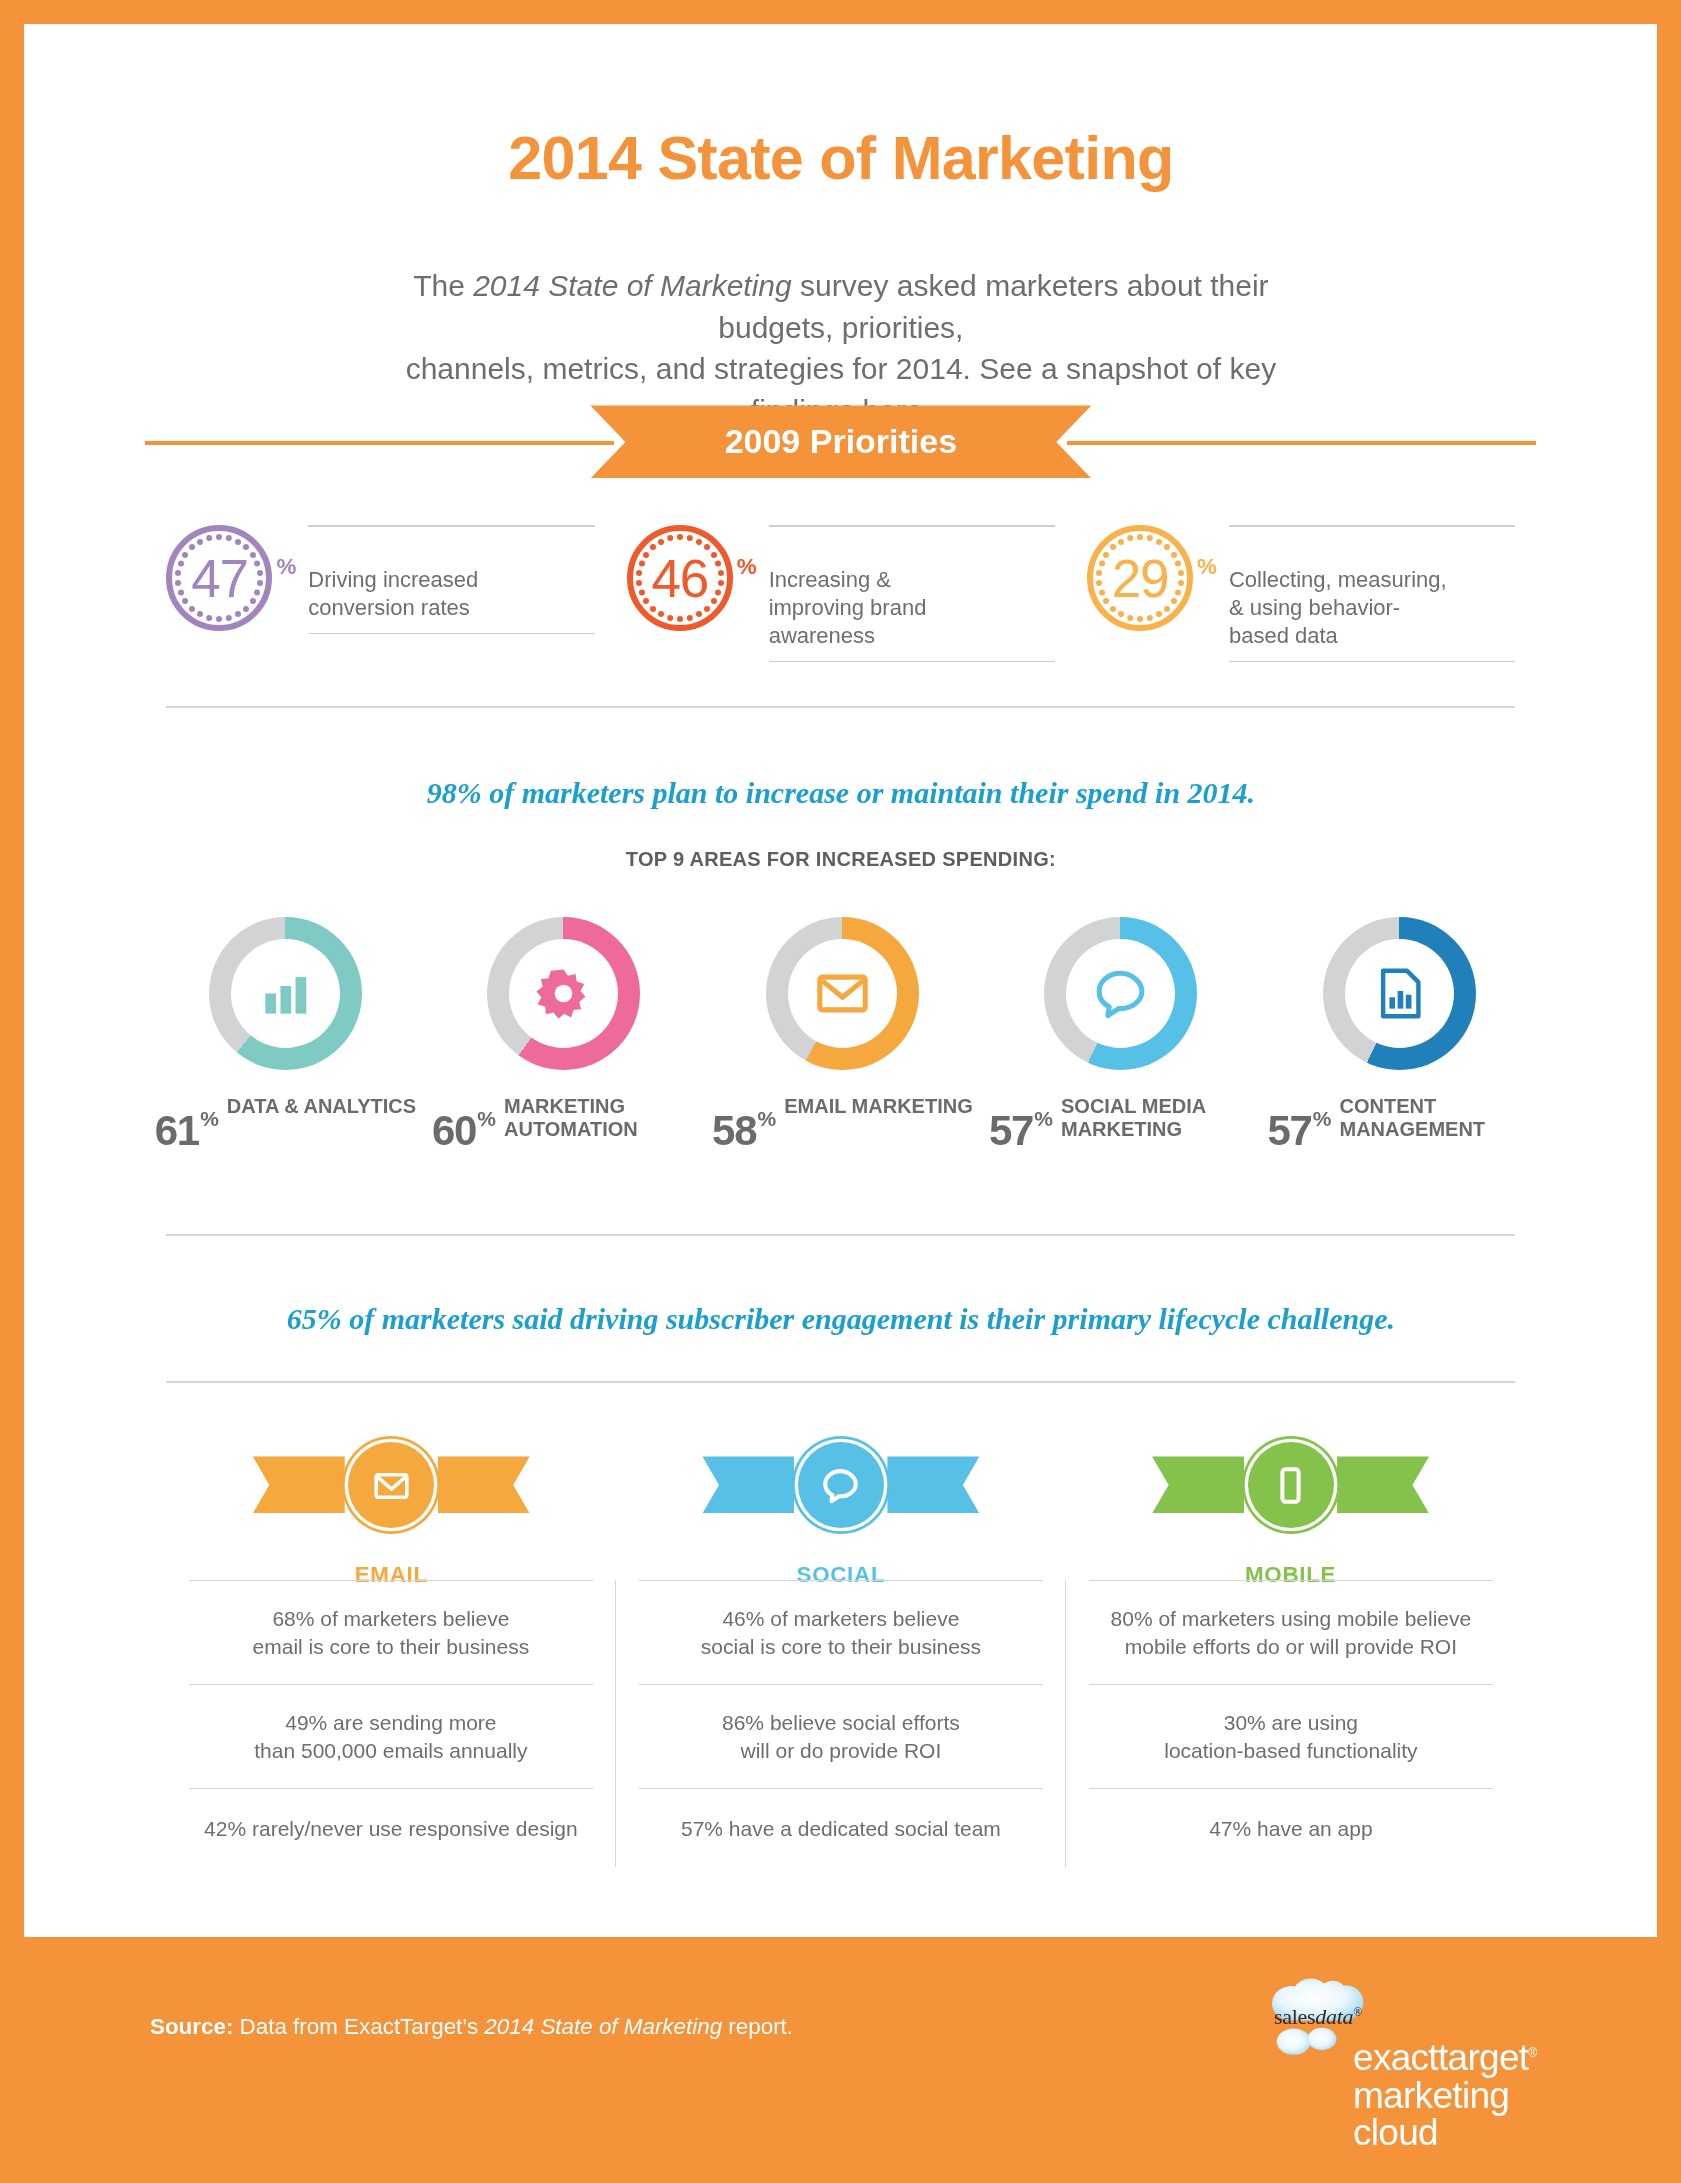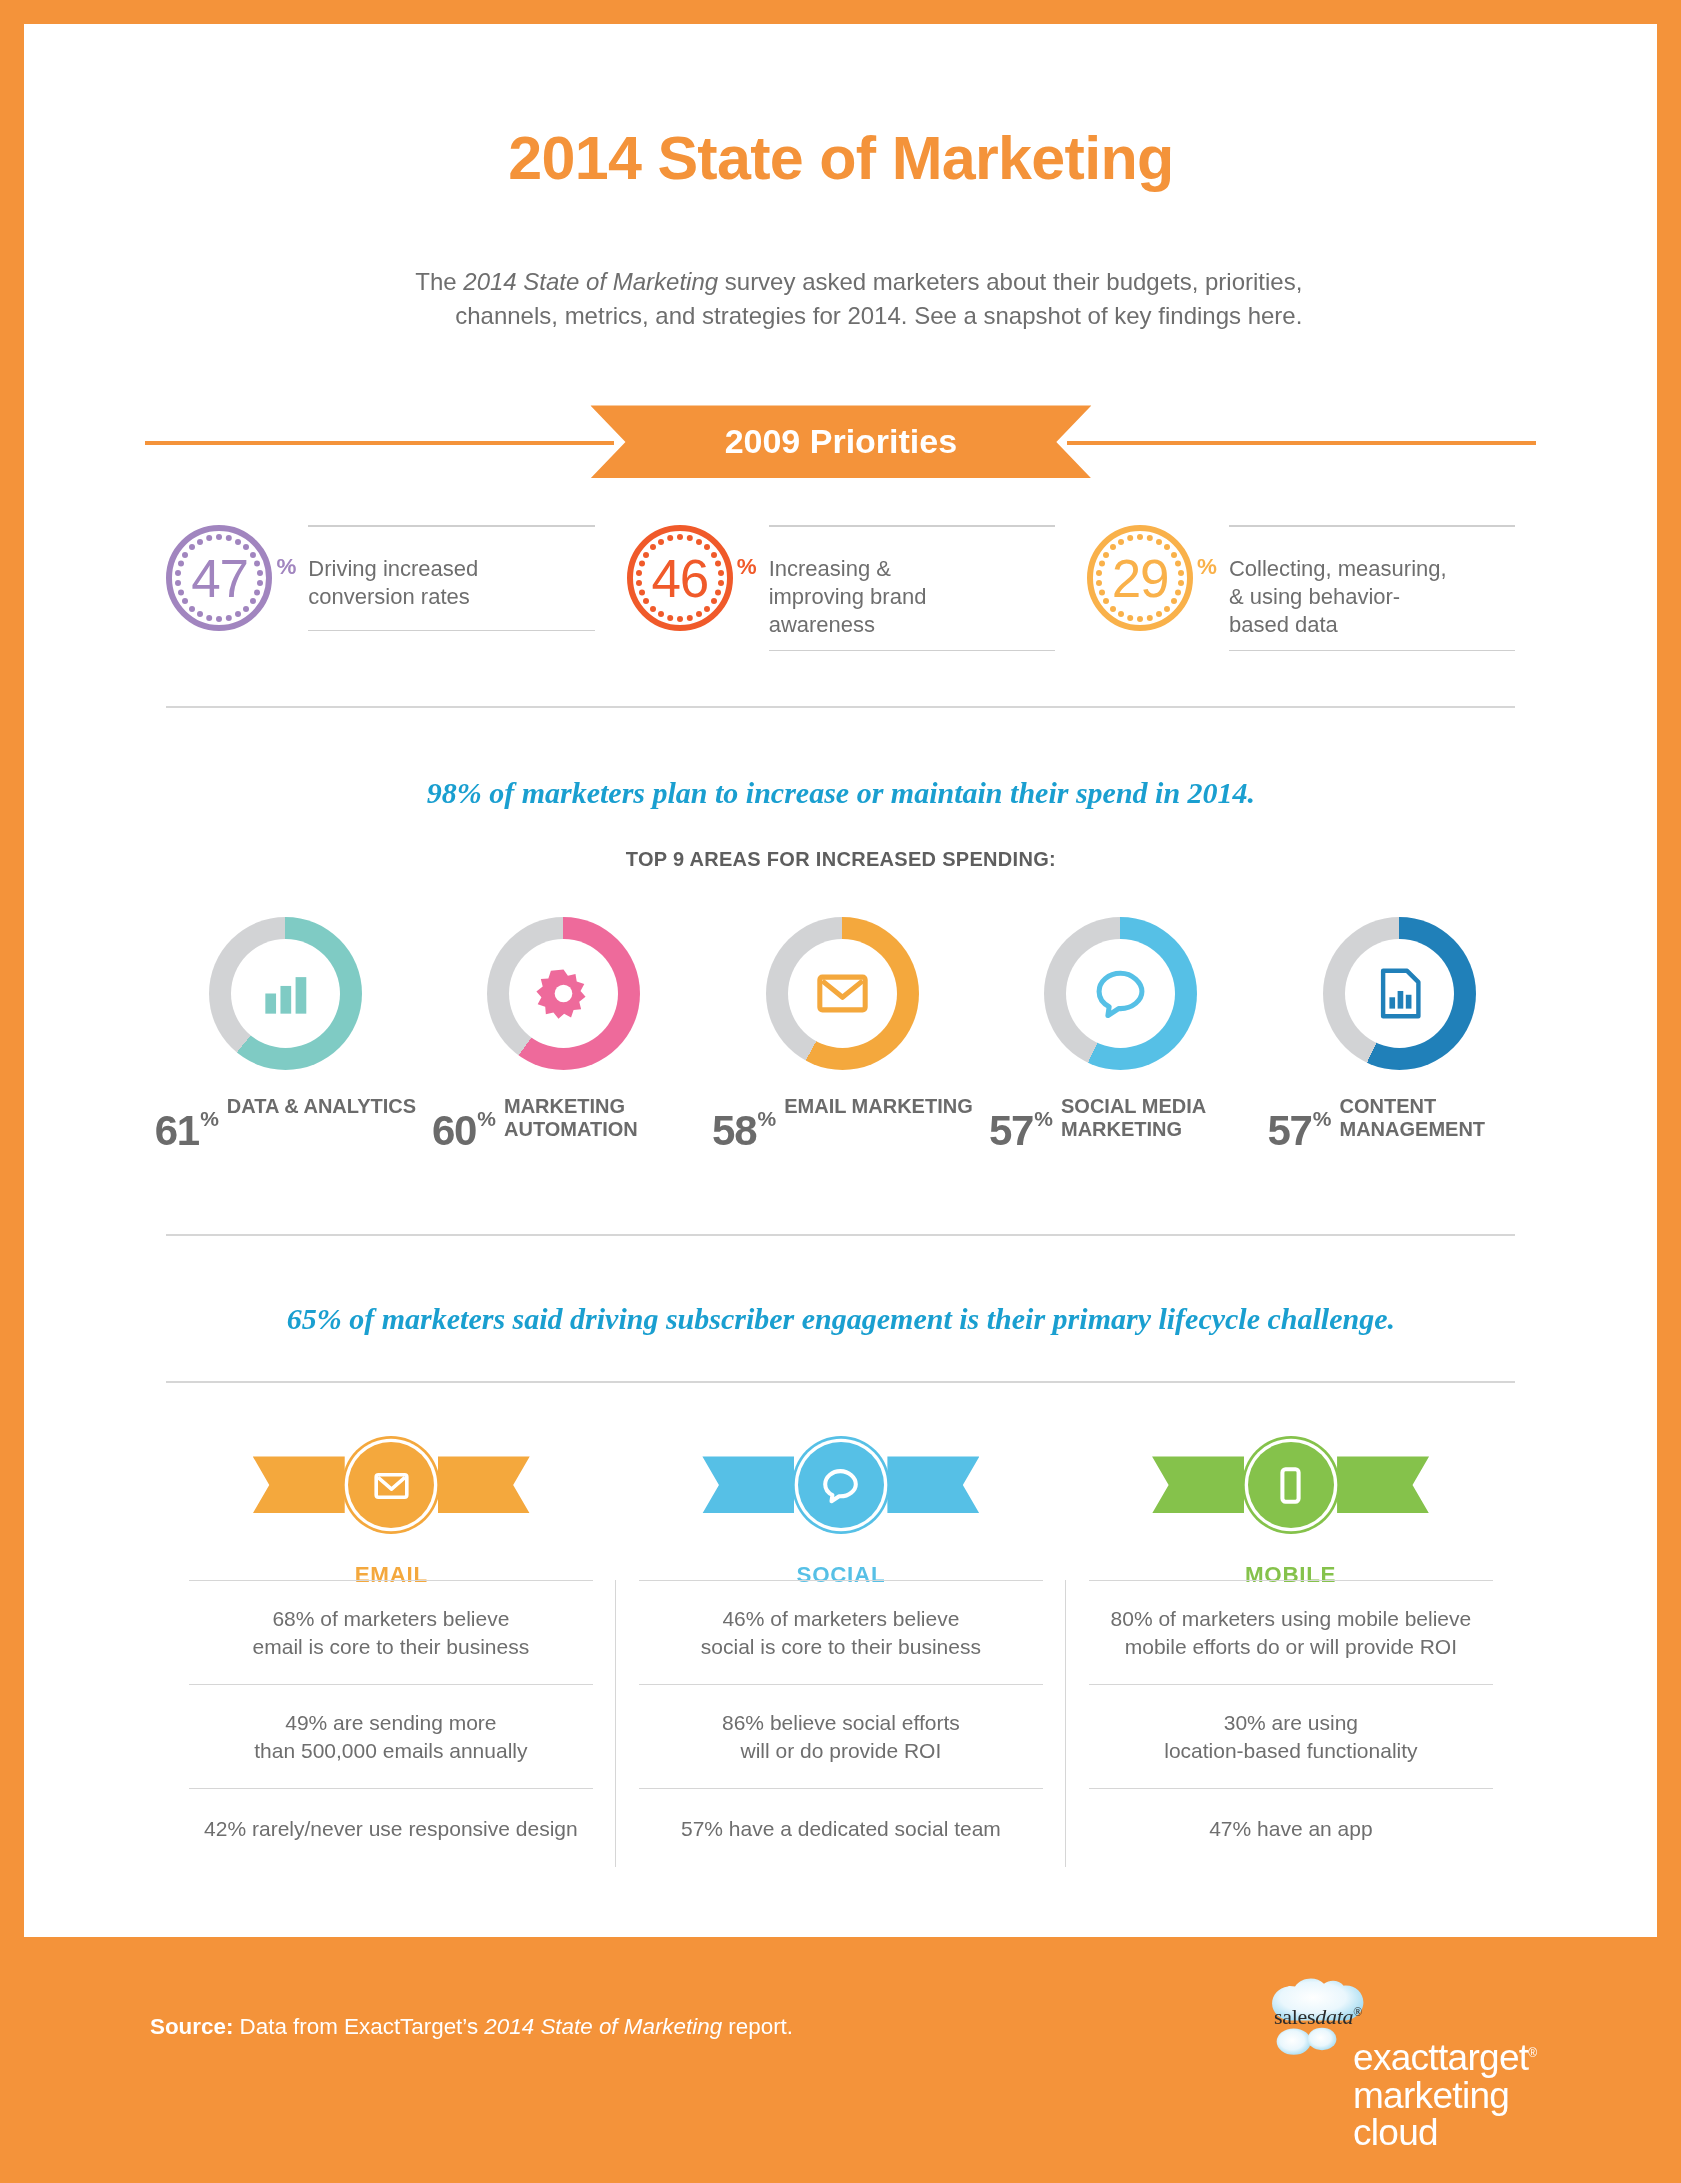--- a/index.html
+++ b/index.html
@@ -25,22 +25,22 @@
 
   
   .title {
     position: absolute; left: 0; top: 99px; width: 1633px;
     text-align: center;
     font-size: 61px; font-weight: bold; color: #F4933A;
     letter-spacing: -0.7px;
   }
   .subtitle {
     position: absolute; left: 355px; top: 241px; width: 923px;
-    text-align: right; color: #6E6E6E;
-    font-size: 24px; line-height: 1.38;
+    text-align: center; color: #6E6E6E;
+    font-size: 30px; line-height: 1.38;
   }
   .subtitle i { font-style: italic; }
 
   
   .banner-wrap {
     position: absolute; left: 0; top: 381px; width: 1633px; height: 73px;
   }
   .banner-rule {
     position: absolute; top: 36px; height: 3.3px; background: #F4933A;
   }
@@ -83,21 +83,21 @@
     display: flex; align-items: center; justify-content: center;
     font-size: 53px; font-weight: normal; color: var(--c);
     letter-spacing: -1.3px;
   }
   .pri-pct {
     font-size: 22.4px; font-weight: bold; color: var(--c);
     margin: 29px 0 0 4px; flex: 0 0 auto;
   }
   .pri-text-wrap {
     flex: 1; margin-left: 12px; position: relative;
-    padding: 20px 0 12px 0;
+    padding: 31px 0 12px 0;
     min-height: 106px;
   }
   .pri-text-wrap::before,
   .pri-text-wrap::after {
     content: ""; position: absolute; left: 0; right: 0;
     height: 1.3px; background: #CFCFCF;
   }
   .pri-text-wrap::before { top: 0; }
   .pri-text-wrap::after  { bottom: 0; }
   .pri-text {

